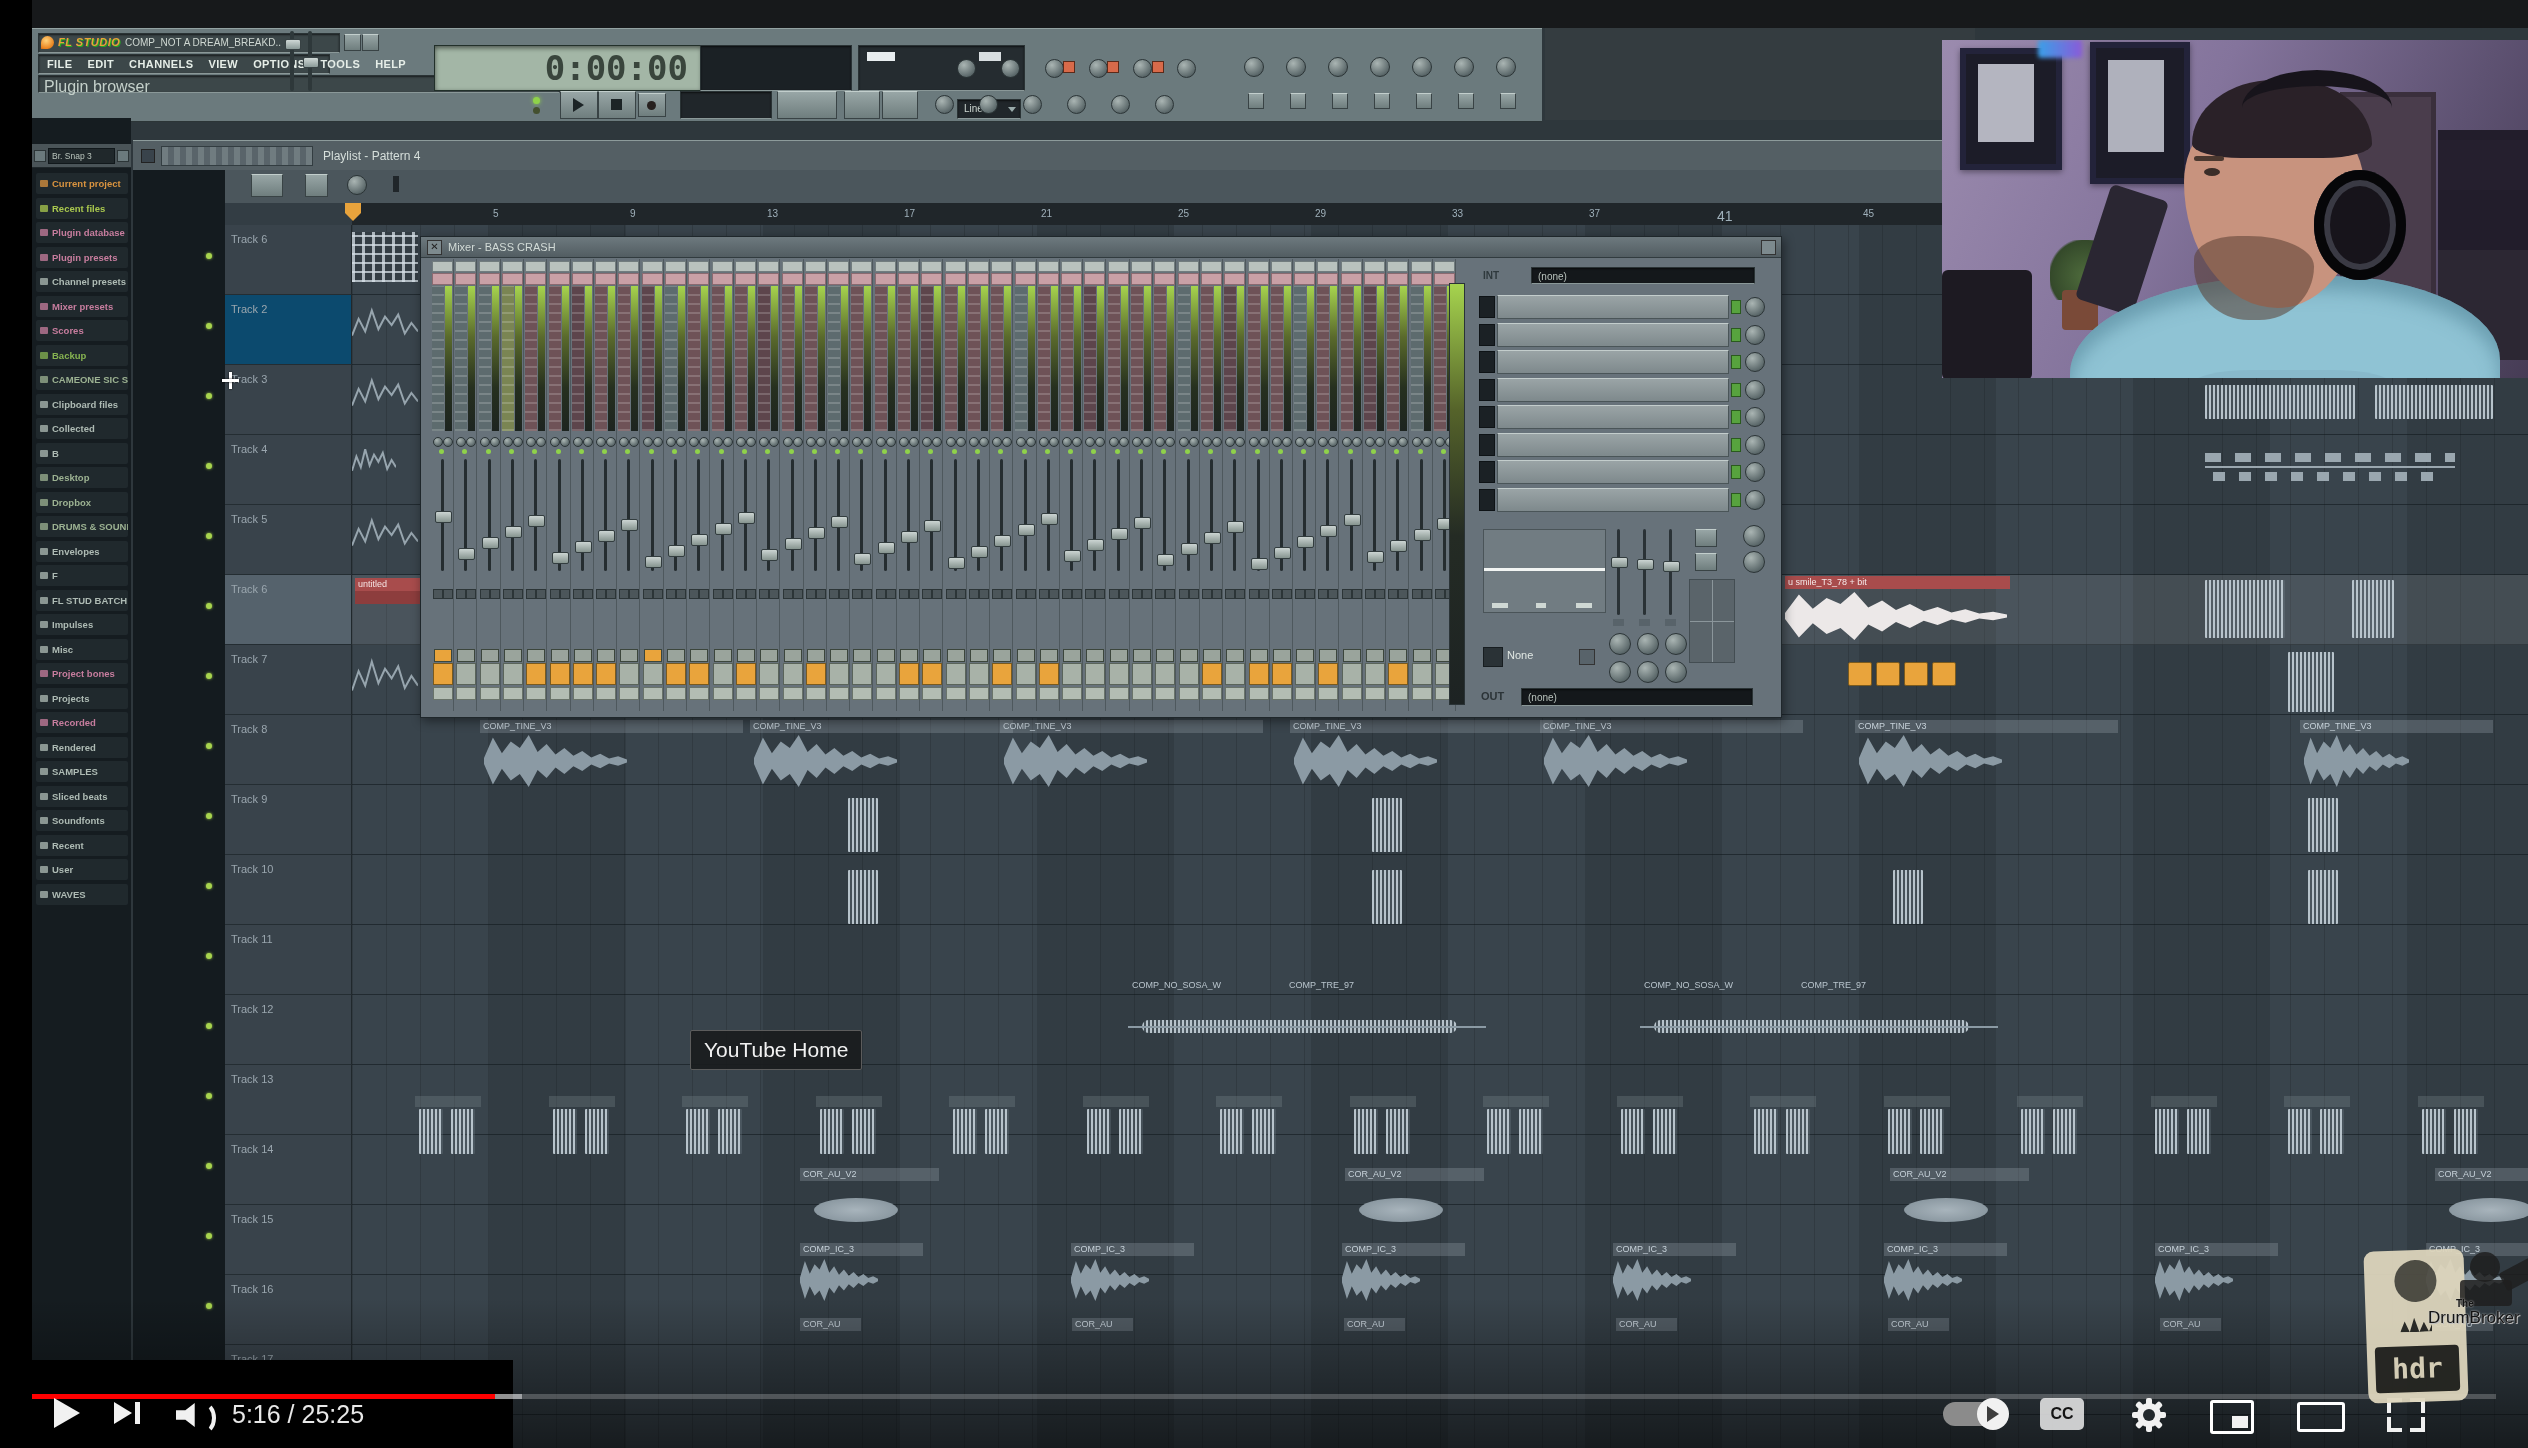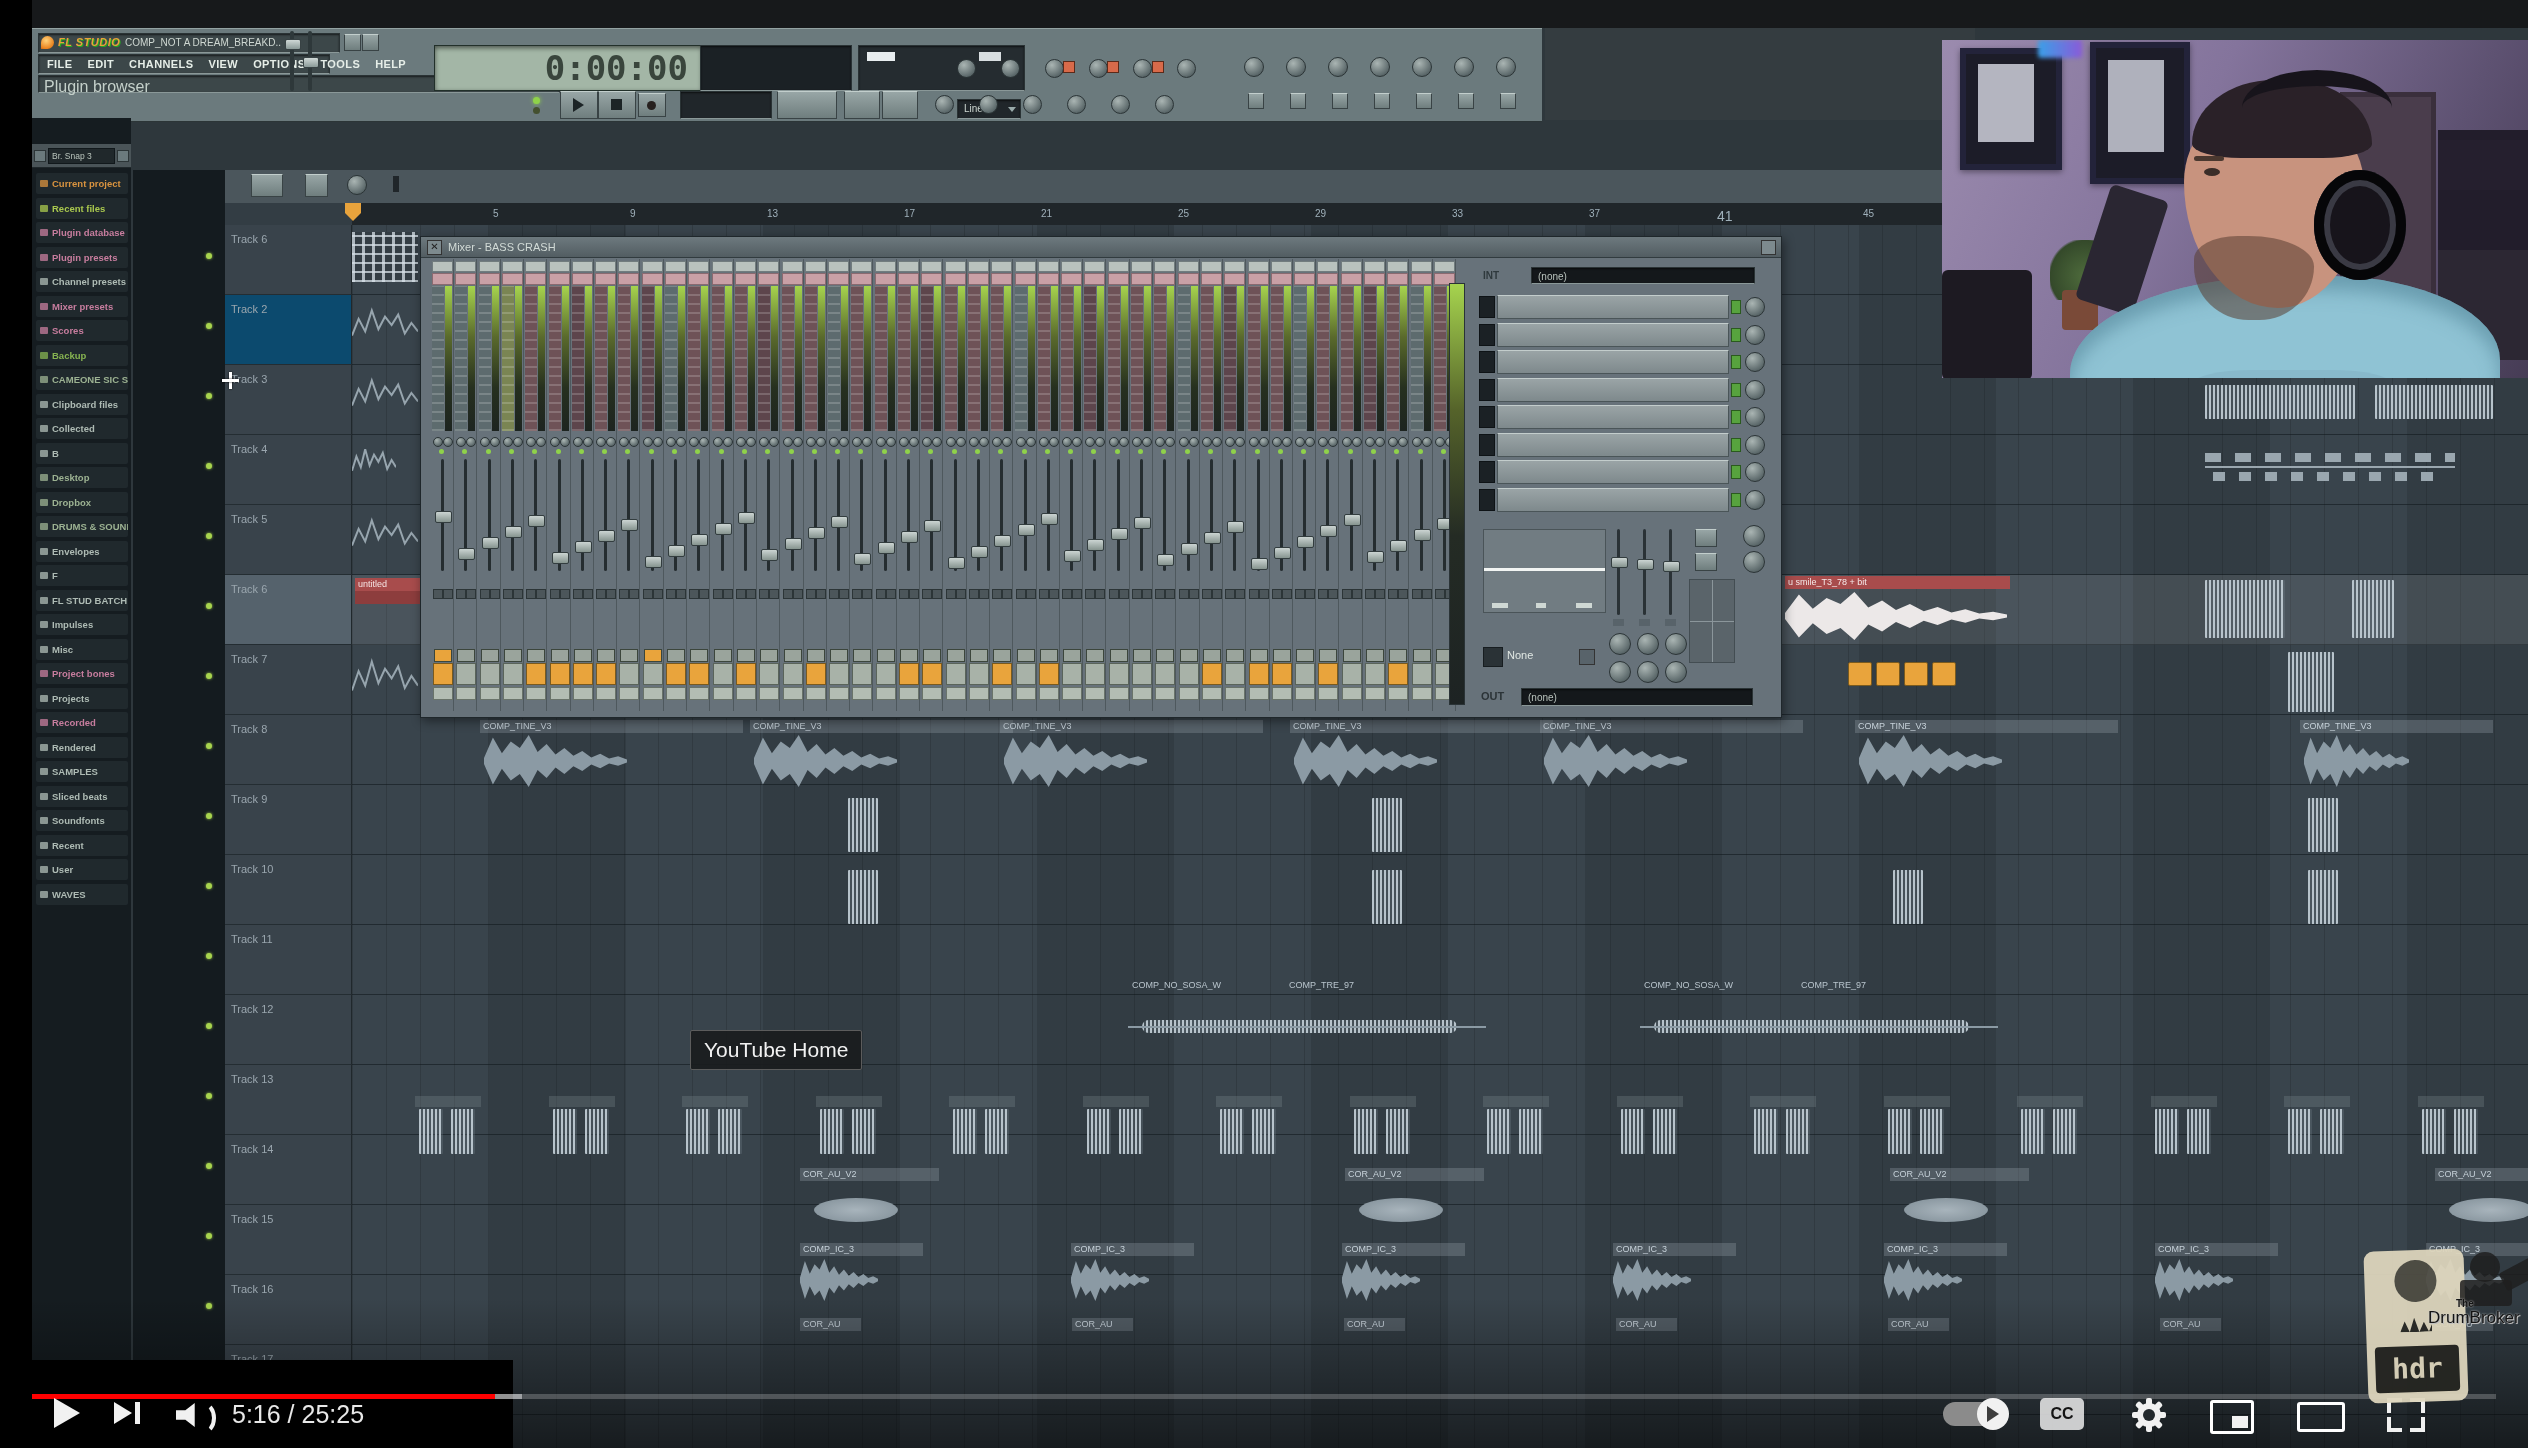--- a/index.html
+++ b/index.html
@@ -280,20 +280,25 @@
             <span class="bicon" style="background: rgb(174, 187, 180);"></span>
             <span>User</span>
           </div>
           <div style="position: absolute; left: 4px; top: 765.5px; width: 92px; height: 21px; background: rgb(32, 41, 45); border-radius: 2px; display: flex; align-items: center; gap: 4px; padding-left: 4px; box-sizing: border-box; font-size: 9.5px; font-weight: bold; color: rgb(174, 187, 180); white-space: nowrap; overflow: hidden;">
             <span class="bicon" style="background: rgb(174, 187, 180);"></span>
             <span>WAVES</span>
           </div>
         </div>
     </div>
 
+    <div id="playlist-title">
+      <span style="display:inline-block;width:12px;height:12px;margin:0 6px 0 8px;background:#39434b;border:1px solid #222;"></span>
+      <span style="display:inline-block;width:150px;height:18px;margin-right:10px;background:repeating-linear-gradient(90deg,#707c80 0 6px,#59646a 6px 12px);border:1px solid #333d41;"></span>
+      <span>Playlist - Pattern 4</span>
+    </div>
     <div id="pl-strip2">
       <span class="abs btn3d" style="left:26px;top:4px;width:30px;height:21px;"></span>
       <span class="abs btn3d" style="left:80px;top:4px;width:21px;height:21px;"></span>
       <span class="abs knob" style="left:122px;top:5px;width:18px;height:18px;"></span>
       <span class="abs" style="left:168px;top:6px;width:6px;height:16px;background:#20262a;"></span>
     </div>
     <div id="trackband"></div>
     <div id="namecol-hd"></div>
     <div id="ruler">
         <div style="position: absolute; left: 141px; top: 5px; font-size: 10px; color: rgb(159, 176, 186);">5</div>

